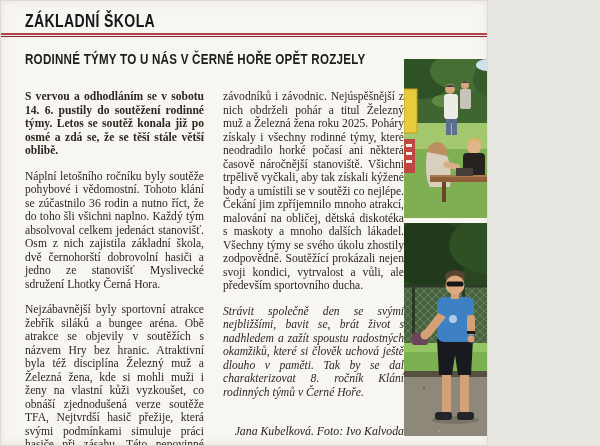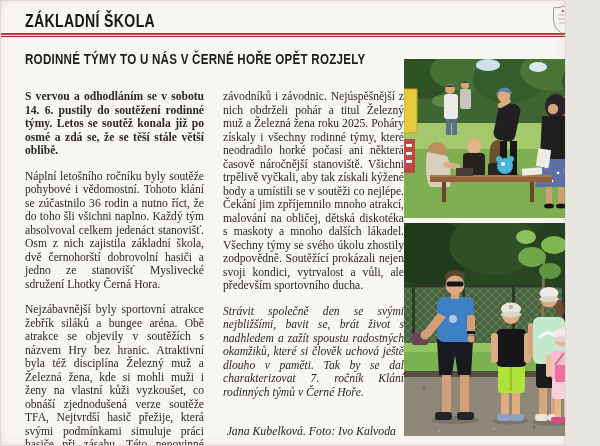--- a/index.html
+++ b/index.html
@@ -1,17 +1,17 @@
 <!DOCTYPE html>
 <html><head>
 <meta charset="utf-8">
 <style>
   html,body{margin:0;padding:0;background:#e9e7e2;}
   .page{
-    position:relative;width:566px;height:446px;overflow:hidden;
+    position:relative;width:488px;height:446px;overflow:hidden;
     background:#f8f6f1;border:1px solid #dedad3;box-sizing:border-box;
     box-shadow:inset 0 0 10px rgba(80,70,60,.10);
     font-family:"Liberation Serif", serif;color:#2c2822;
   }
   .masthead-title{
     position:absolute;left:24px;top:9px;white-space:nowrap;
     font-family:"Liberation Sans", sans-serif;font-weight:700;font-size:19px;
     color:#17161a;transform:scaleX(.74);transform-origin:left center;letter-spacing:.5px;
   }
   .crest{position:absolute;left:551px;top:4px;width:22px;height:30px;}
@@ -24,21 +24,21 @@
     font-family:"Liberation Sans", sans-serif;font-weight:700;font-size:14.5px;
     color:#1d1c1a;transform:scaleX(.80);transform-origin:left center;letter-spacing:.3px;
   }
   .col{position:absolute;top:77px;font-size:11.6px;line-height:13.5px;text-align:justify;}
   .col p{margin:12px 0 4px 0;}
   .col-1{left:24px;width:179px;}
   .col-2{left:222px;width:181px;}
   .lead{font-weight:700;}
   .closing{font-style:italic;}
   .byline{
-    position:absolute;left:213px;top:423px;width:182px;text-align:right;
+    position:absolute;left:221px;top:423px;width:182px;text-align:right;
     font-style:italic;font-size:11.8px;color:#262320;
   }
   .photo{position:absolute;left:403px;background:#6f9c49;overflow:hidden;}
   .photo-top{top:58px;width:190px;height:159px;}
   .photo-bottom{top:222px;width:190px;height:213px;}
   .photo svg{display:block;}
 </style>
 </head>
 <body>
 
@@ -57,21 +57,21 @@
   <div class="headline">RODINNÉ TÝMY TO U NÁS V ČERNÉ HOŘE OPĚT ROZJELY</div>
 
   <div class="col col-1">
     <p class="lead">S vervou a odhodláním se v sobotu 14. 6. pustily do soutěžení rodinné týmy. Letos se soutěž konala již po osmé a zdá se, že se těší stále větší oblibě.</p>
     <p>Náplní letošního ročníku byly soutěže pohybové i vědomostní. Tohoto klání se zúčastnilo 36 rodin a nutno říct, že do toho šli všichni naplno. Každý tým absolvoval celkem jedenáct stanovišť. Osm z nich zajistila základní škola, dvě černohorští dobrovolní hasiči a jedno ze stanovišť Myslivecké sdružení Lhotky Černá Hora.</p>
     <p>Nejzábavnější byly sportovní atrakce žebřík siláků a bungee aréna. Obě atrakce se objevily v soutěžích s názvem Hry bez hranic. Atraktivní byla též disciplína Železný muž a Železná žena, kde si mohli muži i ženy na vlastní kůži vyzkoušet, co obnáší zjednodušená verze soutěže TFA, Nejtvrdší hasič přežije, která svými podmínkami simuluje práci hasiče při zásahu. Této nepovinné soutěže se zúčastnilo překvapivě mnoho</p>
   </div>
 
   <div class="col col-2">
     <p>závodníků i závodnic. Nejúspěšnější z nich obdrželi pohár a titul Železný muž a Železná žena roku 2025. Poháry získaly i všechny rodinné týmy, které neodradilo horké počasí ani některá časově náročnější stanoviště. Všichni trpělivě vyčkali, aby tak získali kýžené body a umístili se v soutěži co nejlépe. Čekání jim zpříjemnilo mnoho atrakcí, malování na obličej, dětská diskotéka s maskoty a mnoho dalších lákadel. Všechny týmy se svého úkolu zhostily zodpovědně. Soutěžící prokázali nejen svoji kondici, vytrvalost a vůli, ale především sportovního ducha.</p>
-    <p class="closing">Strávit společně den se svými nejbližšími, bavit se, brát život s nadhledem a zažít spoustu radostných okamžiků, které si člověk uchová ještě dlouho v paměti. Tak by se dal charakterizovat 7. ročník Klání rodinných týmů v Černé Hoře.</p>
+    <p class="closing">Strávit společně den se svými nejbližšími, bavit se, brát život s nadhledem a zažít spoustu radostných okamžiků, které si člověk uchová ještě dlouho v paměti. Tak by se dal charakterizovat 8. ročník Klání rodinných týmů v Černé Hoře.</p>
   </div>
 
   <div class="byline">Jana Kubelková. Foto: Ivo Kalvoda</div>
 
   <div class="photo photo-top">
     <svg viewBox="0 0 190 159" width="190" height="159" aria-hidden="true">
       <rect width="190" height="159" fill="#79a84e"></rect>
       <rect width="190" height="64" fill="#3f6531"></rect>
       <ellipse cx="18" cy="18" rx="30" ry="22" fill="#2f5126"></ellipse>
       <ellipse cx="60" cy="12" rx="34" ry="20" fill="#466f33"></ellipse>

